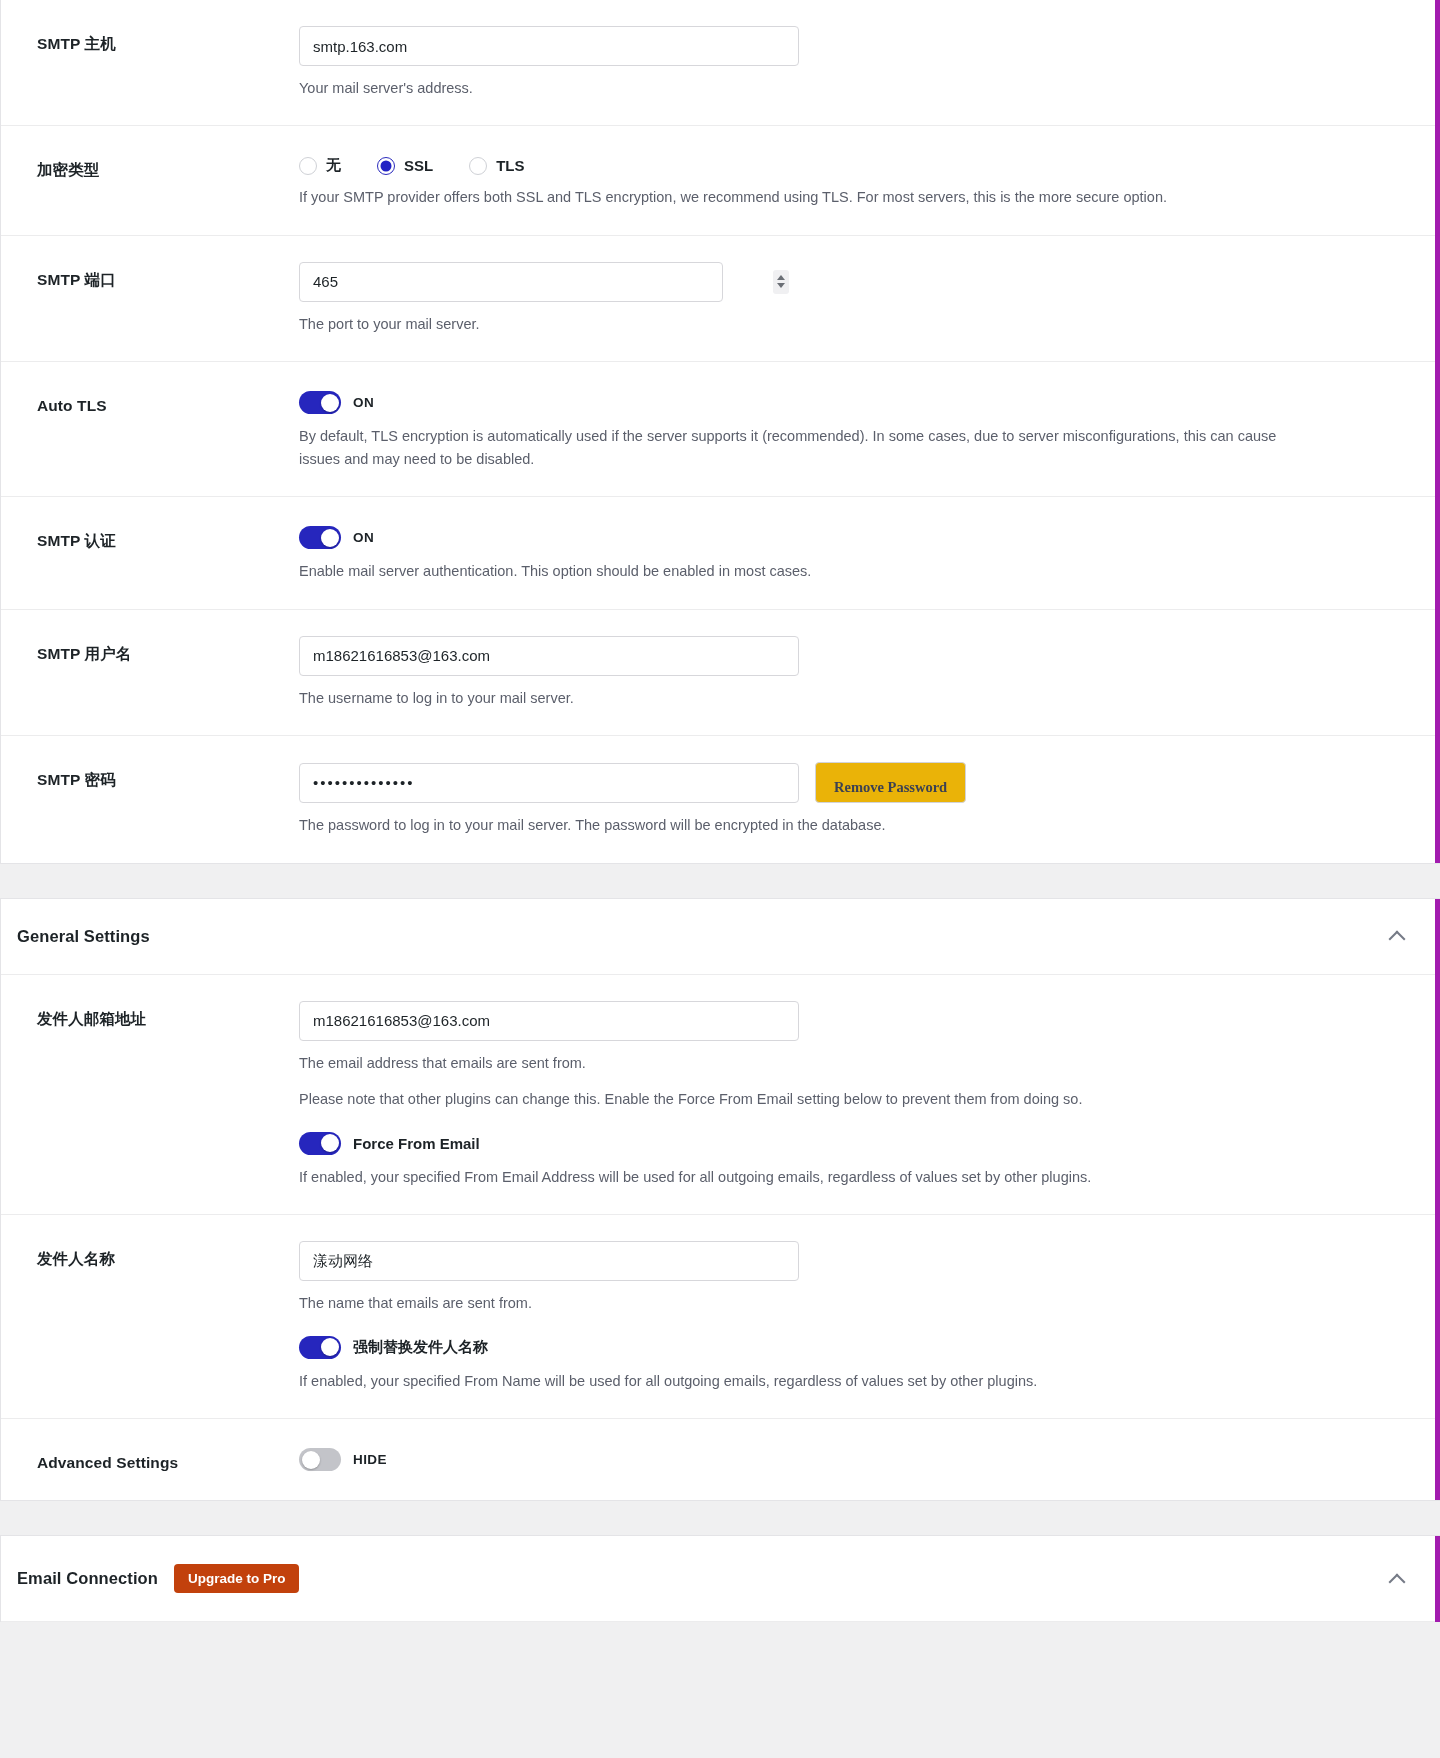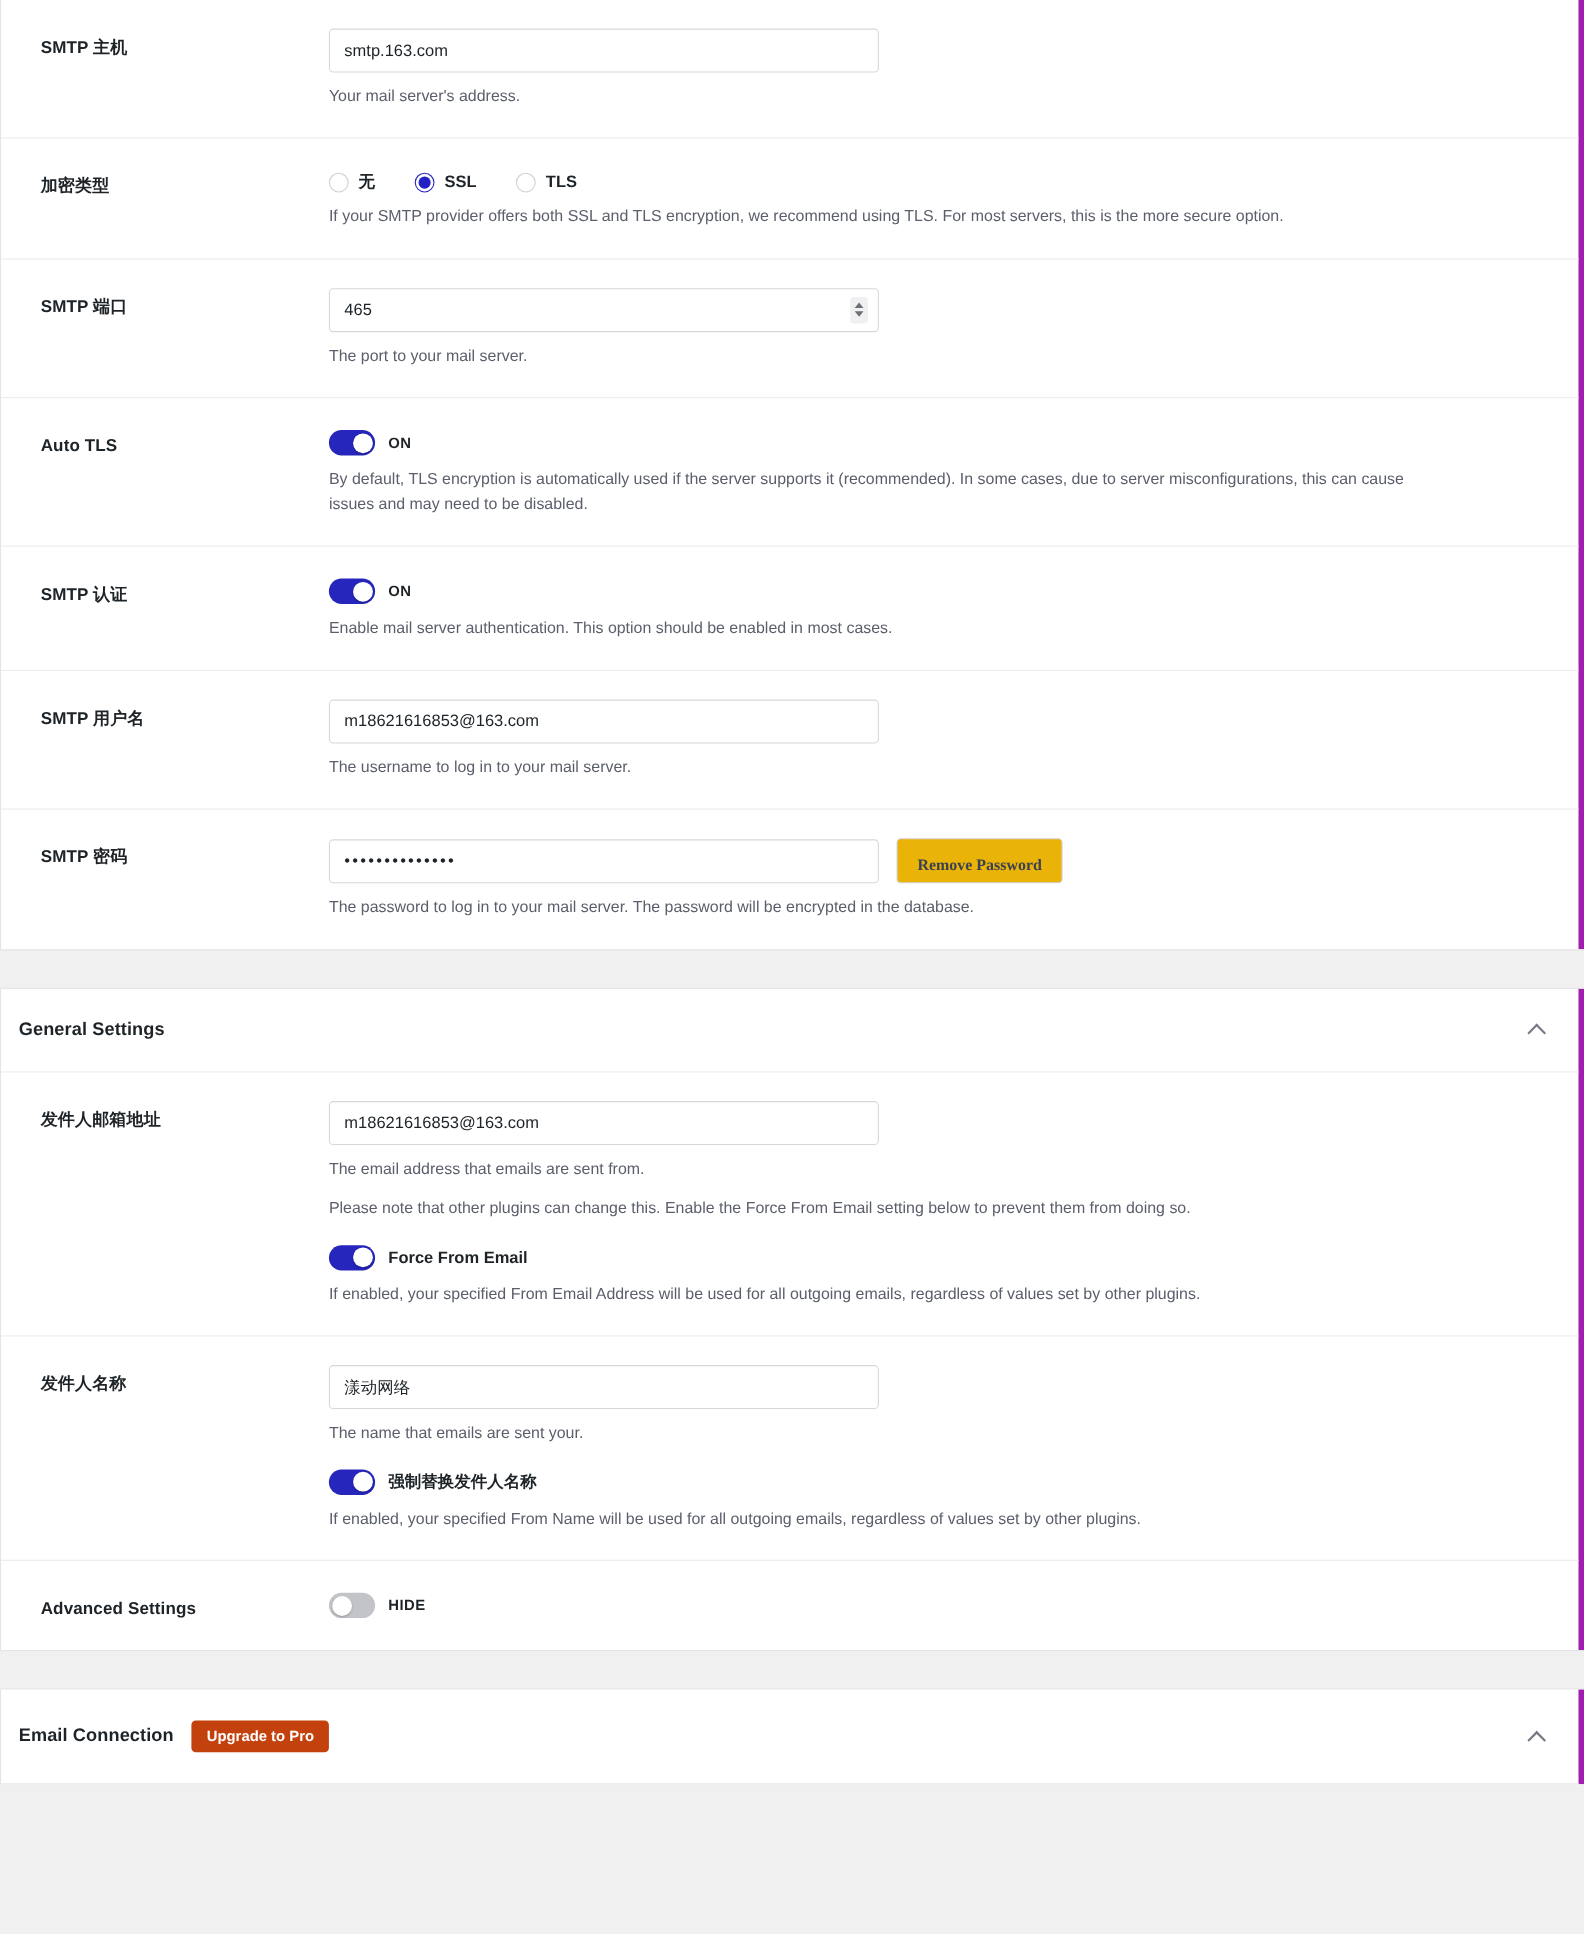--- a/index.html
+++ b/index.html
@@ -59,21 +59,21 @@
     padding: 0 13px;
     font-size: 15px;
     font-family: "Liberation Sans", "DejaVu Sans", sans-serif;
     color: #1d2327;
     background: #fff;
     outline: none;
     display: block;
   }
   .text-input::placeholder { color: #b9bcc4; }
   .num-wrap { position: relative; width: 500px; }
-  .num-wrap .text-input { width: 500px; padding-right: 40px; }
+  .num-wrap .text-input { width: 424px; padding-right: 40px; }
   .spinner {
     position: absolute;
     right: 10px; top: 50%;
     transform: translateY(-50%);
     width: 16px; height: 24px;
     background: #f0f0f2;
     border-radius: 3px;
     display: flex;
     flex-direction: column;
     align-items: center;
@@ -364,21 +364,21 @@
         </div>
         <div class="desc">If enabled, your specified From Email Address will be used for all outgoing emails, regardless of values set by other plugins.</div>
       </div>
     </div>
   </div>
 
   <div class="row">
     <div class="row-label">发件人名称</div>
     <div class="row-field">
       <input class="text-input" type="text" value="漾动网络" style="">
-      <div class="desc">The name that emails are sent your.</div>
+      <div class="desc">The name that emails are sent from.</div>
       <div class="sub-toggle-block">
         <div class="toggle-line">
           <span class="switch on">
               <span class="knob"></span>
             </span>
           <span class="switch-text label-normal">强制替换发件人名称</span>
         </div>
         <div class="desc">If enabled, your specified From Name will be used for all outgoing emails, regardless of values set by other plugins.</div>
       </div>
     </div>

